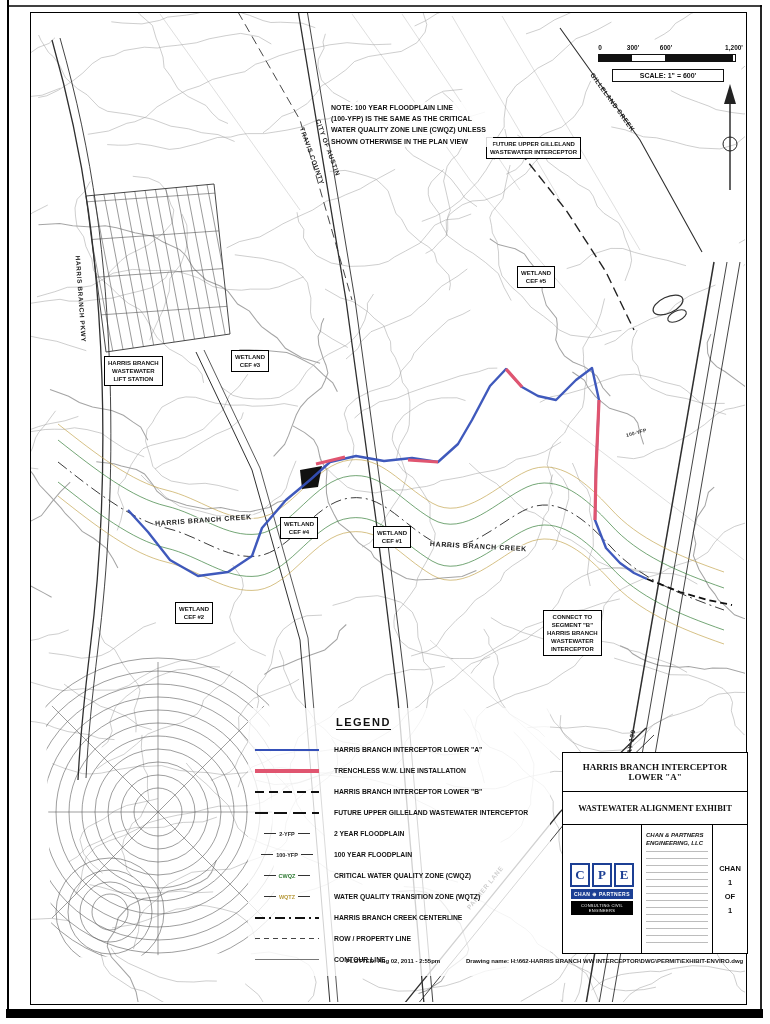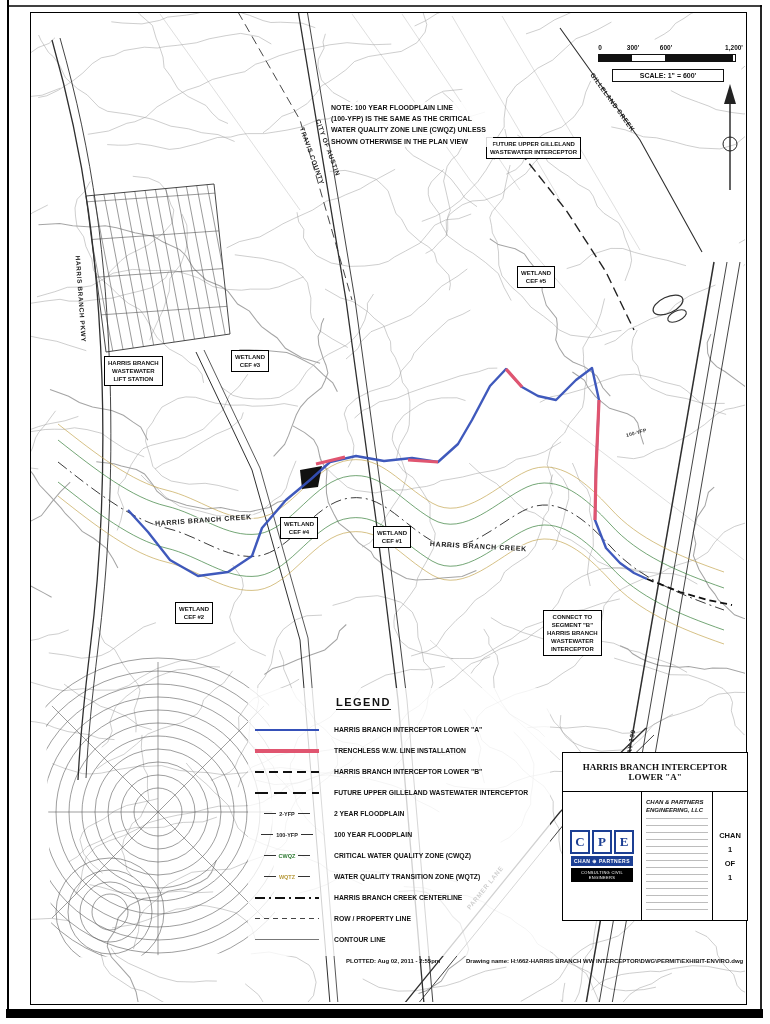--- a/index.html
+++ b/index.html
@@ -31,21 +31,21 @@
   .ticks span:nth-child(2){left:35px}
   .ticks span:nth-child(3){left:68px}
   .ticks span:nth-child(4){left:136px}
   .bar{position:relative;width:136px;height:6px;border:1px solid #111;background:#fff;margin-top:1px}
   .bar i{position:absolute;top:0;bottom:0;background:#111}
   .bar .s1{left:0;width:33px}
   .bar .s3{left:66px;width:68px}
   .scale-label{margin-top:7px;margin-left:14px;width:110px;border:1px solid #111;background:#fff;
                font-size:7px;font-weight:bold;text-align:center;padding:2px 0}
   
-  .legend{position:absolute;left:248px;top:688px;width:302px;z-index:5;background:rgba(255,255,255,.78);padding:4px 0 6px}
+  .legend{position:absolute;left:248px;top:708px;width:302px;z-index:5;background:rgba(255,255,255,.78);padding:4px 0 6px}
   .legend-title{margin-left:88px;display:inline-block;font-size:11px;font-weight:bold;letter-spacing:1.5px;
                 border-bottom:1.2px solid #111;padding-bottom:1px;margin-bottom:9px}
   .lrow{display:flex;align-items:center;height:21px}
   .lsym{width:78px;flex:none;display:flex;align-items:center;justify-content:center}
   .llab{font-size:6.8px;font-weight:bold;margin-left:8px;white-space:nowrap}
   .sym-blue{width:64px;height:0;border-top:2.5px solid var(--blue)}
   .sym-red{width:64px;height:0;border-top:4px solid var(--red)}
   .sym-dashb{width:64px;height:2px;background:repeating-linear-gradient(90deg,#111 0 9px,transparent 9px 14px)}
   .sym-dashf{width:64px;height:2px;background:repeating-linear-gradient(90deg,#111 0 13px,transparent 13px 19px)}
   .sym-dashdot{width:64px;height:2px;background:repeating-linear-gradient(90deg,#111 0 10px,transparent 10px 14px,#111 14px 16px,transparent 16px 20px)}
@@ -474,20 +474,21 @@
           <div class="lsym">
             <div class="sym-contour"></div>
           </div>
           <div class="llab">CONTOUR LINE</div>
         </div>
       </div>
   </div>
 
   <div class="tblock">
     <div class="tb-t1">HARRIS BRANCH INTERCEPTOR LOWER "A"</div>
+    <div class="tb-t2">WASTEWATER ALIGNMENT EXHIBIT</div>
     <div class="tb-bot">
       <div class="tb-logo">
         <div class="cpe-letters">
           <span class="cpe-l">C</span>
           <span class="cpe-l">P</span>
           <span class="cpe-l">E</span>
         </div>
         <div class="cpe-band">CHAN ⊕ PARTNERS</div>
         <div class="cpe-bar">CONSULTING CIVIL ENGINEERS</div>
       </div>

